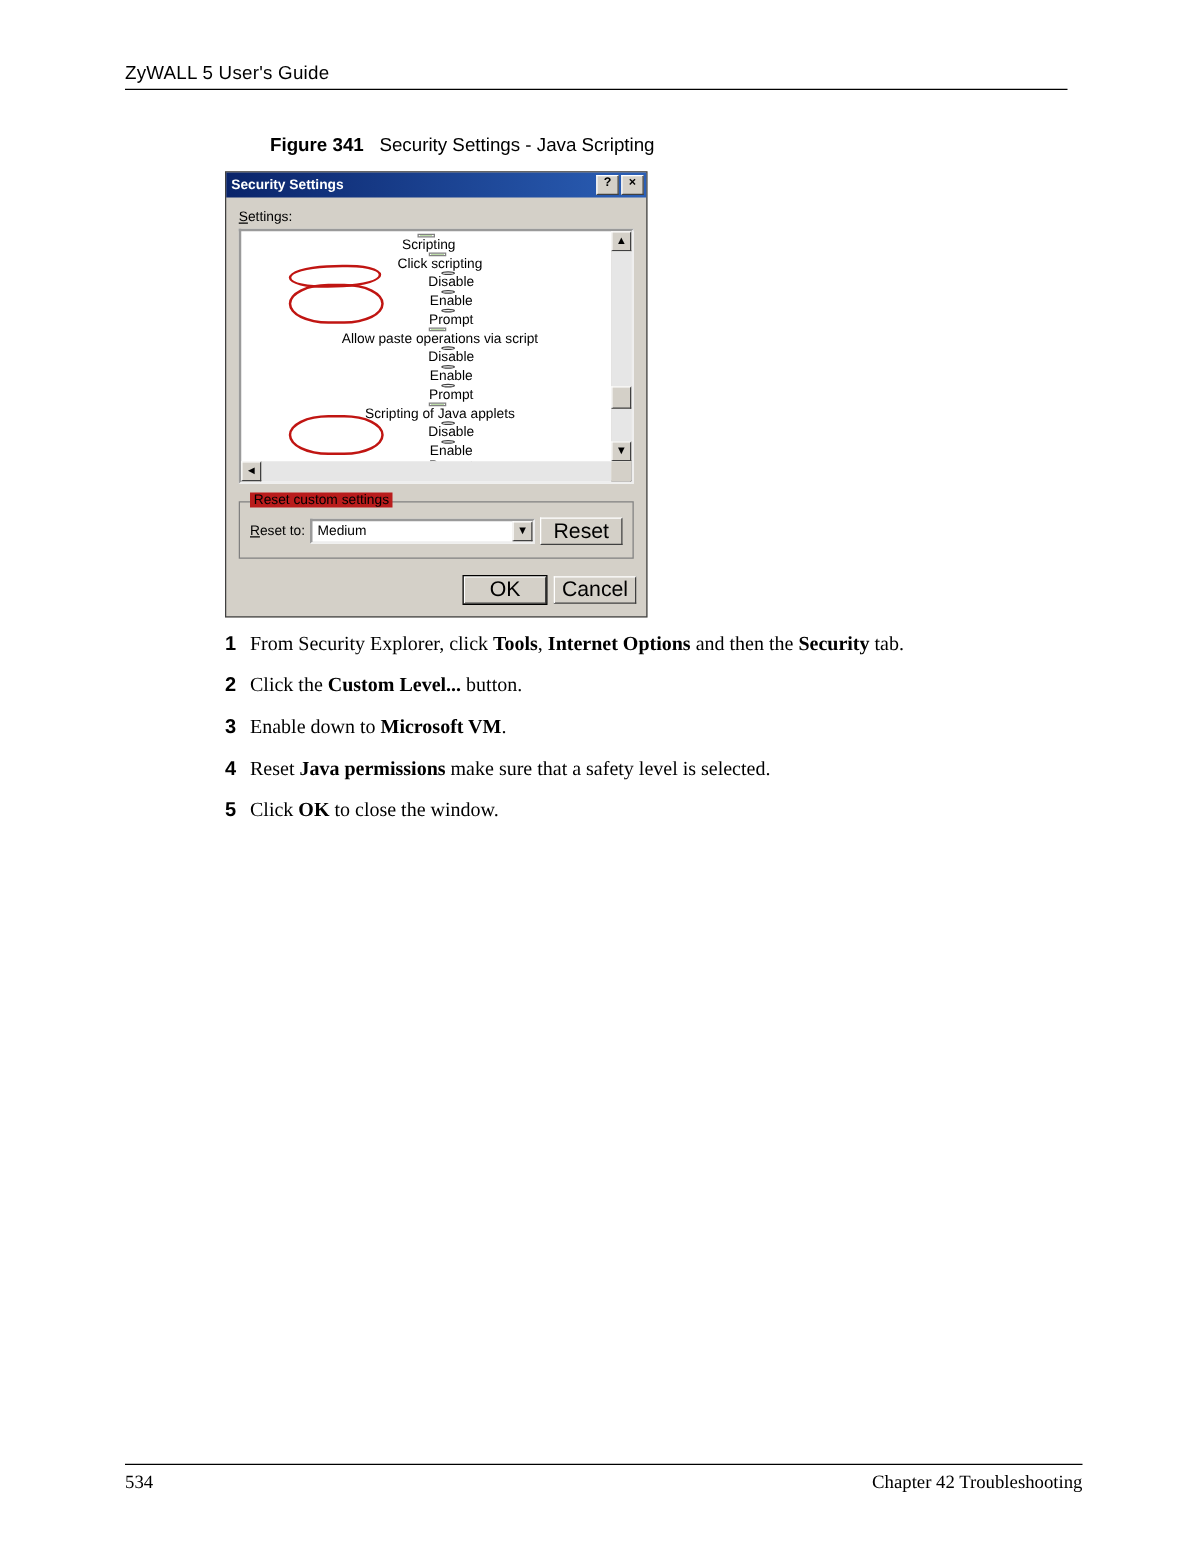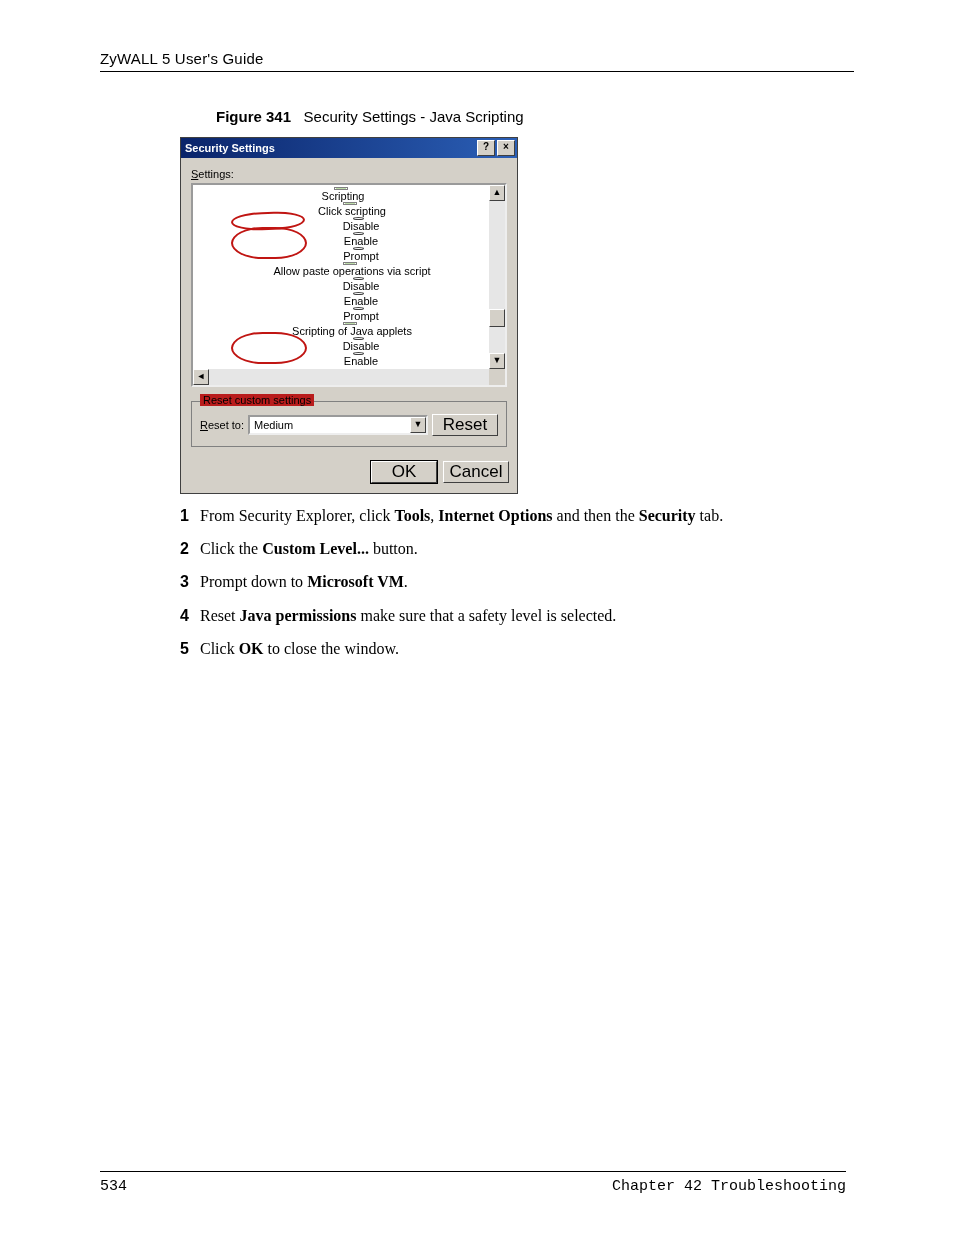--- a/index.html
+++ b/index.html
@@ -205,24 +205,24 @@
     content: counter(st);
     position: absolute;
     left: -20px;
     font-family: Arial, Helvetica, sans-serif;
     font-weight: bold;
   }
   .b { font-weight: bold; }
 
   .footer {
     position: absolute;
-    left: 100px; right: 108px; bottom: 40px;
+    left: 100px; right: 88px; bottom: 40px;
     border-top: 1.5px solid #000;
     padding-top: 6px;
-    font-family: Liberation Mono, monospace;
+    font-family: Liberation Serif, serif;
     font-size: 15px;
     display: flex; justify-content: space-between;
   }
 </style>
 </head>
 <body>
 
 <div class="page">
 
   <div class="running-head">ZyWALL 5 User's Guide</div>
@@ -373,21 +373,21 @@
 
 
   <ol class="steps">
     <li>
       <span>From Security Explorer, click </span><span class="b">Tools</span><span>, </span><span class="b">Internet Options</span><span> and then the </span><span class="b">Security</span><span> tab.</span>
     </li>
     <li>
       <span>Click the </span><span class="b">Custom Level...</span><span> button.</span>
     </li>
     <li>
-      <span>Prompt down to </span><span class="b">Microsoft VM</span><span>.</span>
+      <span>Enable down to </span><span class="b">Microsoft VM</span><span>.</span>
     </li>
     <li>
       <span>Reset </span><span class="b">Java permissions</span><span> make sure that a safety level is selected.</span>
     </li>
     <li>
       <span>Click </span><span class="b">OK</span><span> to close the window.</span>
     </li>
   </ol>
 
   <div class="footer">

